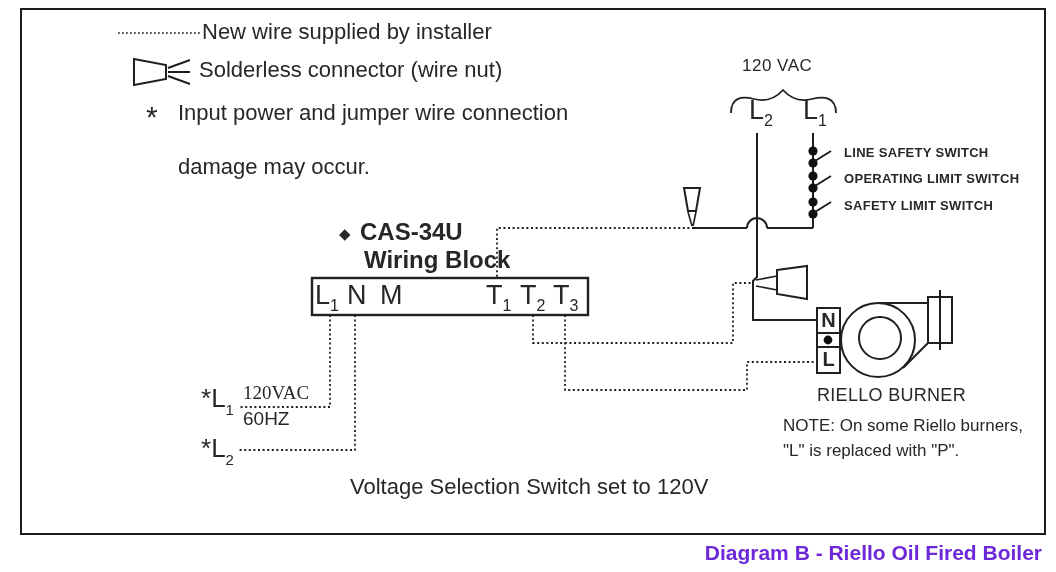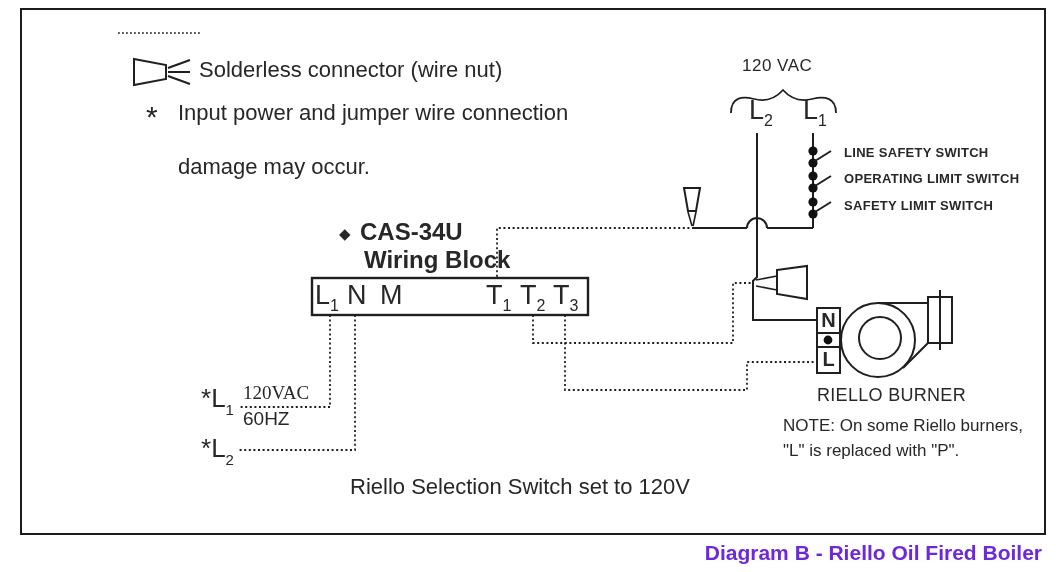--- a/index.html
+++ b/index.html
@@ -114,20 +114,21 @@
       <path d="M817 333 H840 M817 347 H840" stroke-width="2"></path>
       <circle cx="828" cy="340" r="4.4" fill="#111" stroke="none"></circle>
       <circle cx="878" cy="340" r="37" stroke-width="2"></circle>
       <circle cx="880" cy="338" r="21" stroke-width="2"></circle>
       <path d="M878 303 H928 M903 368 L928 343" stroke-width="2"></path>
       <rect x="928" y="297" width="24" height="46" stroke-width="2"></rect>
       <path d="M940 290 V350" stroke-width="2"></path>
     </g>
   </svg>
 
+  <span class="lbl t-legend1">New wire supplied by installer</span>
   <span class="lbl t-legend2">Solderless connector (wire nut)</span>
   <span class="lbl t-ast">*</span>
   <span class="lbl t-note1">Input power and jumper wire connection</span>
   <span class="lbl t-note3">damage may occur.</span>
 
   <span class="lbl t-diamond">◆</span>
   <span class="lbl t-cas">CAS-34U</span>
   <span class="lbl t-wblock">Wiring Block</span>
 
   <span class="lbl term term-l1"><span>L</span><span class="sub">1</span></span>
@@ -148,16 +149,16 @@
   <span class="lbl t-rating1">120VAC</span>
   <span class="lbl t-rating2">60HZ</span>
   <span class="lbl starL t-starl2"><span>*</span><span>L</span><span class="sub">2</span></span>
 
   <span class="lbl t-burnN">N</span>
   <span class="lbl t-burnL">L</span>
   <span class="lbl t-riello">RIELLO BURNER</span>
   <span class="lbl t-noteb1">NOTE: On some Riello burners,</span>
   <span class="lbl t-noteb2">"L" is replaced with "P".</span>
 
-  <span class="lbl t-vss">Riello Selection Switch set to 120V</span>
+  <span class="lbl t-vss">Voltage Selection Switch set to 120V</span>
   <span class="lbl t-caption">Diagram B - Riello Oil Fired Boiler</span>
 
 </div>
 
 </body></html>

